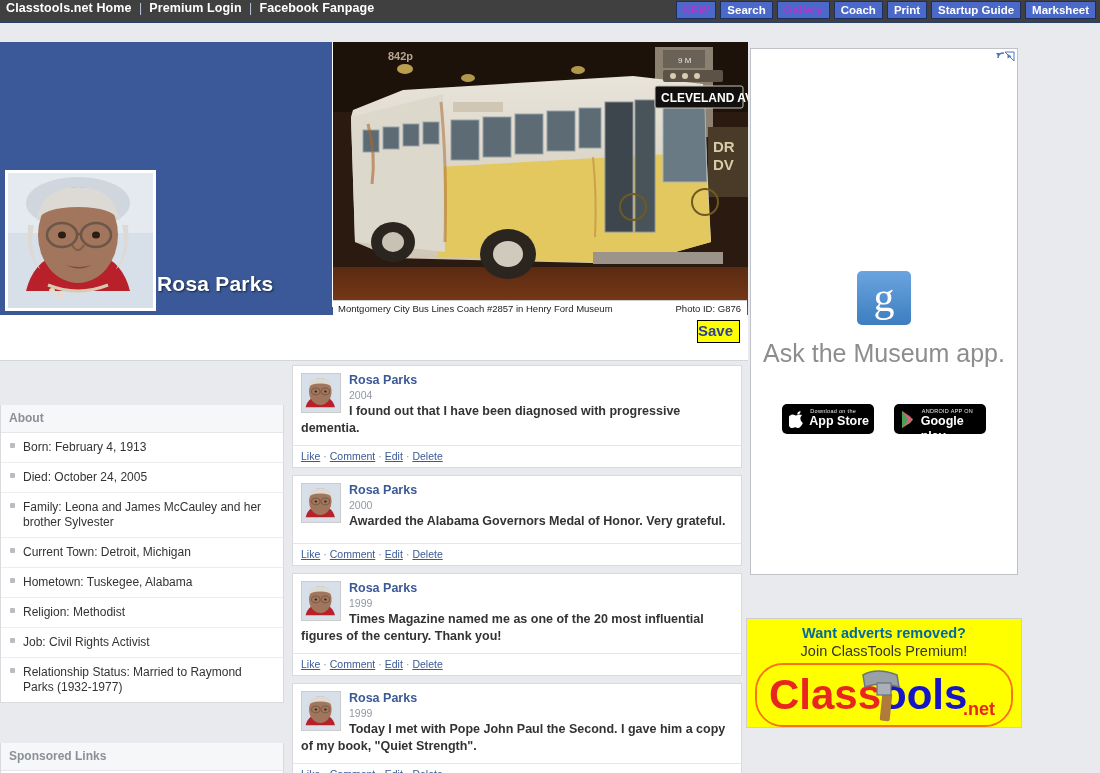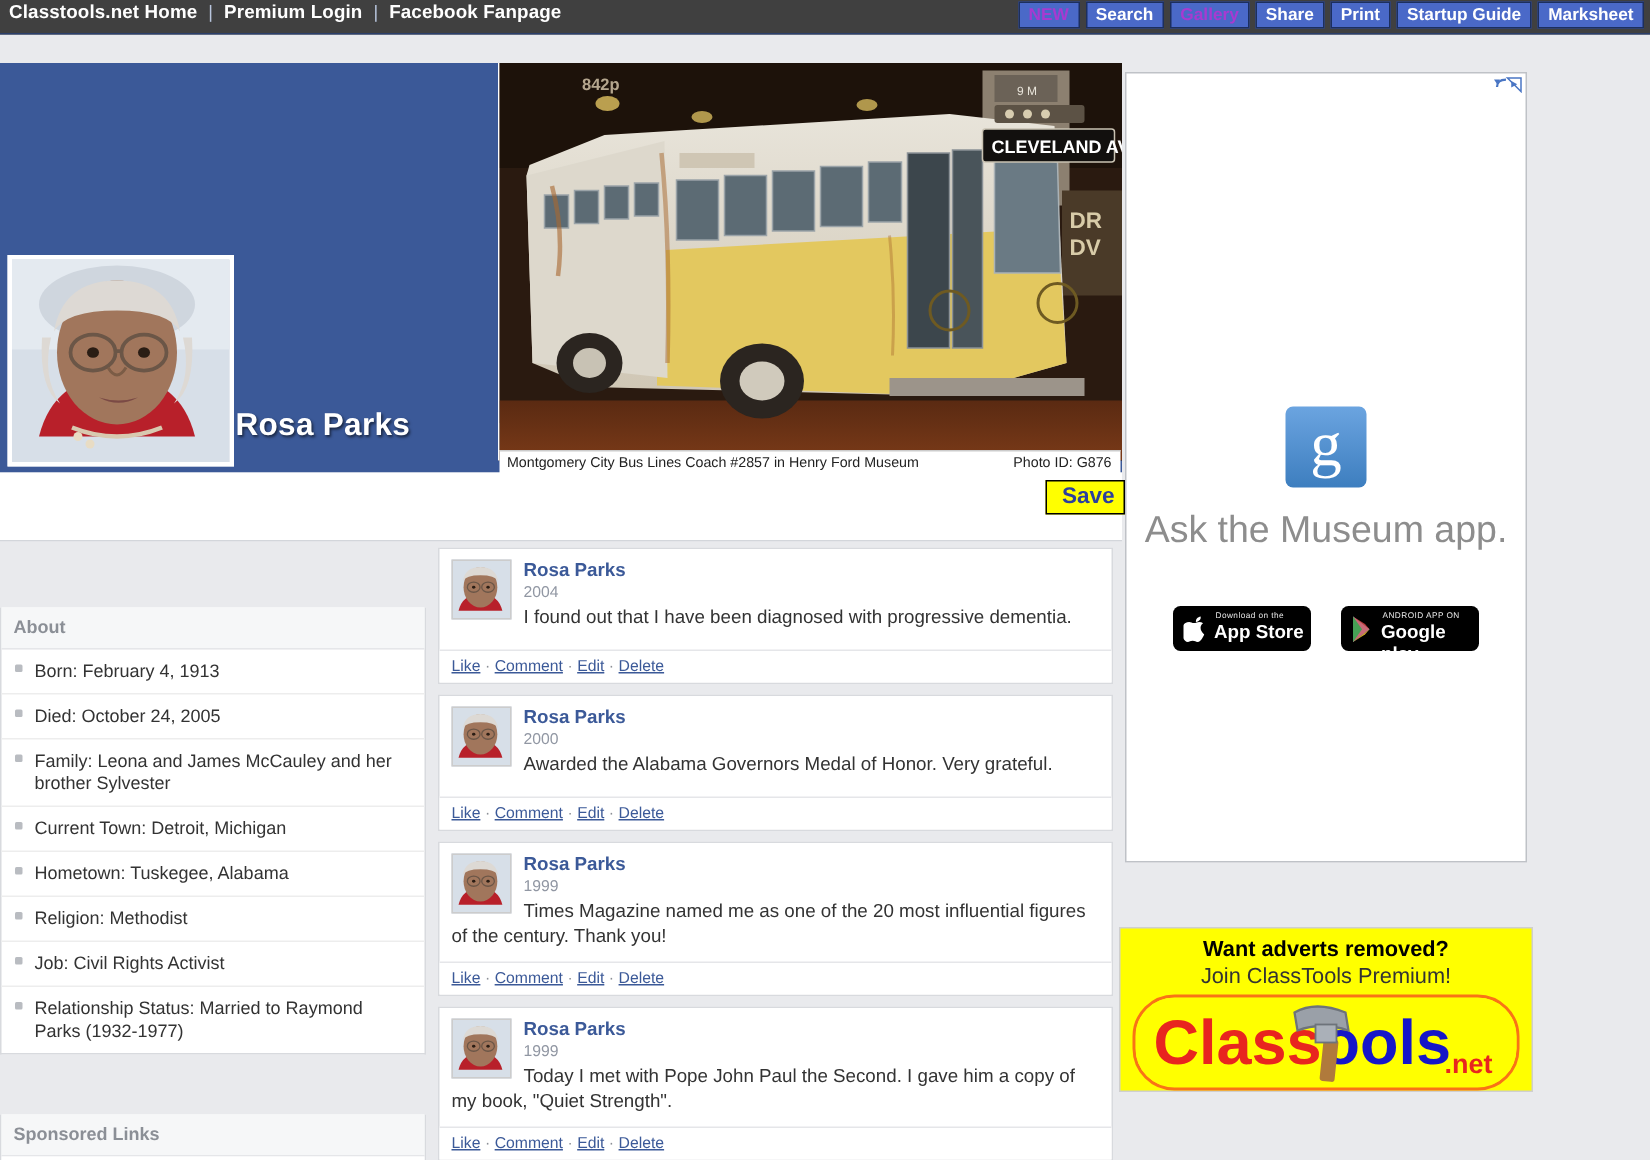--- a/index.html
+++ b/index.html
@@ -68,21 +68,21 @@
   }
 
   .whitestrip{
     position:absolute;left:0;top:315px;width:748px;height:45px;background:#ffffff;
     border-bottom:1px solid #d3d6db;
   }
   .savebtn{
     position:absolute;left:697px;top:320px;
     background:#ffff00;border:1px solid #000;
     color:#2b3f9e;font-weight:bold;font-size:15px;
-    padding:2px 6px 3px 10px;line-height:16px;
+    padding:2px 6px 3px 0;line-height:16px;
     cursor:pointer;
   }
 
   
   .leftcol{position:absolute;left:0;top:365px;width:284px;}
   .panel{background:#fff;border:1px solid #d8dade;border-top:none;}
   .panelhead{
     background:#f6f7f8;border-bottom:1px solid #e5e6e9;
     padding:6px 8px 7px 8px;
     font-size:12px;font-weight:bold;color:#8b8f96;margin-top:40px;
@@ -116,21 +116,21 @@
   .post-body{padding:7px 8px 8px 8px;min-height:52px;}
   .post-avatar{
     float:left;width:38px;height:38px;margin-right:8px;
     border:1px solid #ccc;overflow:hidden;background:#cfd8e4;
   }
   .post-author{
     color:#3b5998;font-weight:bold;font-size:12.5px;line-height:14px;
     text-decoration:none;display:block;
   }
   .post-date{color:#9197a3;font-size:10.5px;line-height:14px;margin-top:1px;}
-  .post-text{color:#333;font-size:12.5px;line-height:17px;margin-top:1px;}
+  .post-text{color:#333;font-size:12.5px;line-height:17px;margin-top:1px;font-weight:bold;}
   .post-actions{
     border-top:1px solid #e5e6e9;
     padding:4px 8px 5px 8px;font-size:10.5px;color:#8b8f96;
     background:#fff;
   }
   .post-actions a{color:#3b5998;text-decoration:underline;}
   .dot{margin:0 3px;color:#8b8f96;}
 
   
   .adpanel{
@@ -156,21 +156,21 @@
     width:92px;height:30px;margin:0 8px;position:relative;text-align:left;
   }
   .badge .b-top{position:absolute;left:28px;top:4px;font-size:5.5px;letter-spacing:.3px;color:#e9e9e9;}
   .badge .b-main{position:absolute;left:27px;top:10px;font-size:12.5px;font-weight:bold;line-height:15px;}
   .badge .b-ico{position:absolute;left:7px;top:6px;}
 
   .premiumad{
     position:absolute;left:746px;top:618px;width:274px;height:108px;
     background:#ffff00;border:1px solid #cfcfcf;
   }
-  .pa-l1{text-align:center;font-size:14.5px;font-weight:bold;color:#000000;padding-top:6px;}
+  .pa-l1{text-align:center;font-size:14.5px;font-weight:bold;color:#0369a1;padding-top:6px;}
   .pa-l2{text-align:center;font-size:14.5px;color:#333;padding-top:2px;}
   .pa-logo{
     margin:4px 8px 0 8px;height:60px;border:2px solid #f97316;border-radius:28px;
     background:#ffff00;position:relative;overflow:hidden;
   }
 
   .pagebg-right{
     position:absolute;left:744px;top:42px;width:356px;height:731px;
     background:#e9eaed;z-index:-1;
   }
@@ -183,21 +183,21 @@
 <div class="topbar">
   <div class="topleft">
     <a href="#">Classtools.net Home</a>
     <span class="sep">|</span>
     <a href="#">Premium Login</a>
     <span class="sep">|</span>
     <a href="#">Facebook Fanpage</a>
   </div>
 
   <div class="topright">
-    <a class="navbtn accent" href="#">NEW</a><a class="navbtn" href="#">Search</a><a class="navbtn accent" href="#">Gallery</a><a class="navbtn" href="#">Share</a><a class="navbtn" href="#">Print</a><a class="navbtn" href="#">Startup Guide</a><a class="navbtn" href="#">Marksheet</a>
+    <a class="navbtn accent" href="#">NEW</a><a class="navbtn" href="#">Search</a><a class="navbtn accent" href="#">Gallery</a><a class="navbtn" href="#">Coach</a><a class="navbtn" href="#">Print</a><a class="navbtn" href="#">Startup Guide</a><a class="navbtn" href="#">Marksheet</a>
   </div>
 </div>
 
 <div class="coverband"></div>
 
 <div class="coverphoto">
   <svg width="415" height="265" viewBox="0 0 415 265">
     <defs>
       <linearGradient id="floor" x1="0" y1="0" x2="0" y2="1">
         <stop offset="0" stop-color="#5a2a12"></stop>

